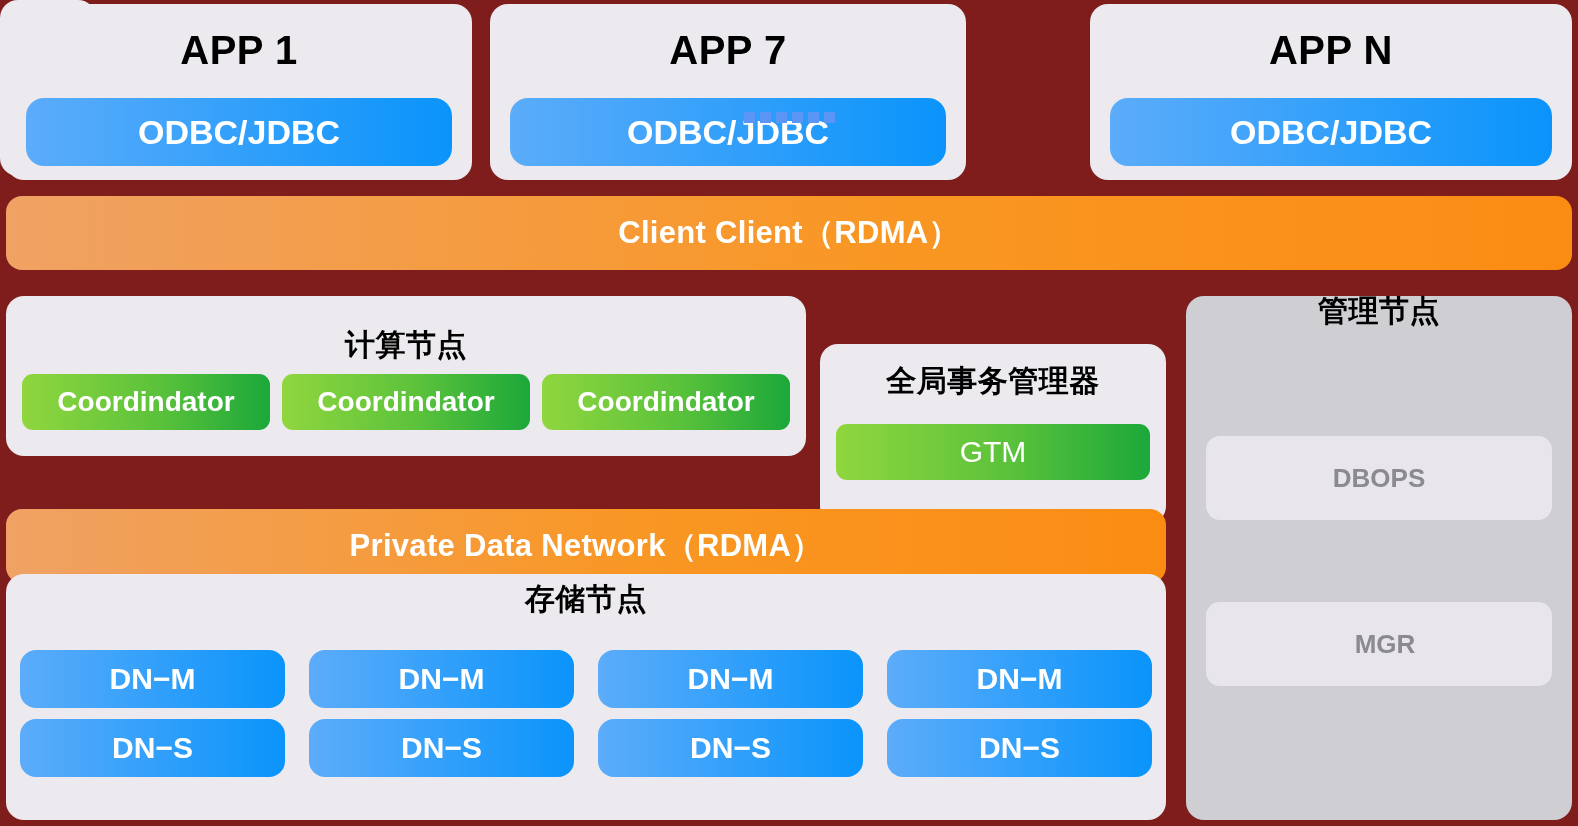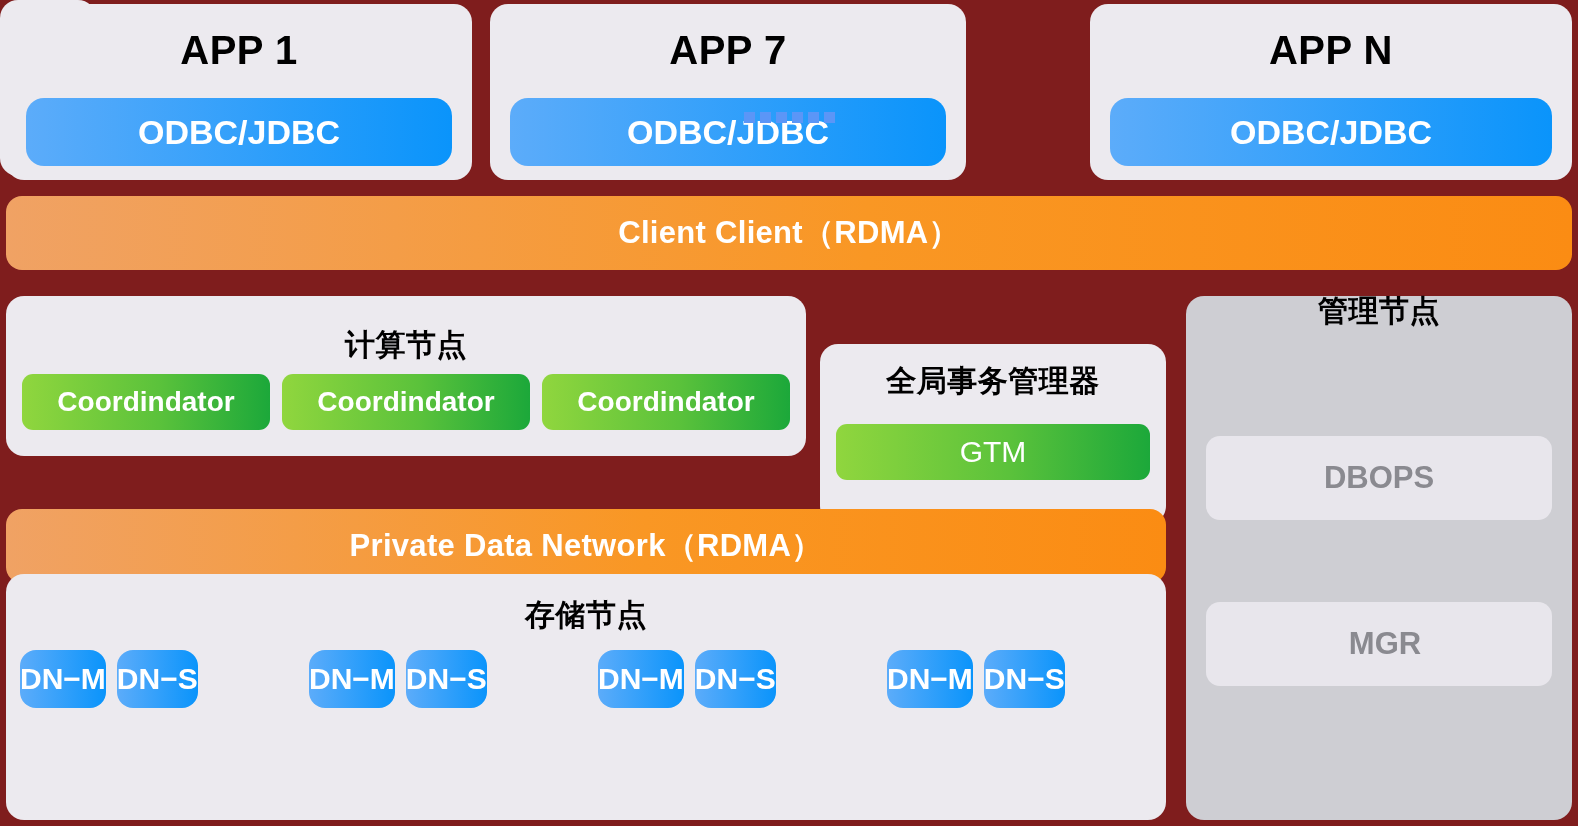--- a/index.html
+++ b/index.html
@@ -187,34 +187,34 @@
   
   .storage-panel {
     left: 6px;
     top: 574px;
     width: 1160px;
     height: 246px;
   }
   .storage-panel .panel-title {
     font-size: 30px;
     line-height: 30px;
-    padding-top: 26px;
+    padding-top: 10px;
   }
   .dn-grid {
     position: absolute;
     left: 14px;
     right: 14px;
     top: 76px;
     display: flex;
     gap: 24px;
   }
   .dn-col {
     flex: 1 1 0;
     display: flex;
-    flex-direction: row;
+    flex-direction: column;
     gap: 11px;
   }
   .dn-pill {
     height: 58px;
     border-radius: 16px;
     background: linear-gradient(to right, #5CACFA 0%, #0A94FB 100%);
     color: #ffffff;
     font-weight: bold;
     font-size: 30px;
     display: flex;
@@ -238,21 +238,21 @@
   }
   .mgmt-item {
     position: absolute;
     left: 20px;
     right: 20px;
     height: 84px;
     background: #E8E6EC;
     border-radius: 14px;
     color: #8A8A90;
     font-weight: bold;
-    font-size: 31px;
+    font-size: 26px;
     display: flex;
     align-items: center;
     justify-content: center;
   }
   .mgmt-dbops { top: 140px; }
   .mgmt-mgr   { top: 306px; padding-left: 12px; }
 </style>
 </head>
 <body>
 

